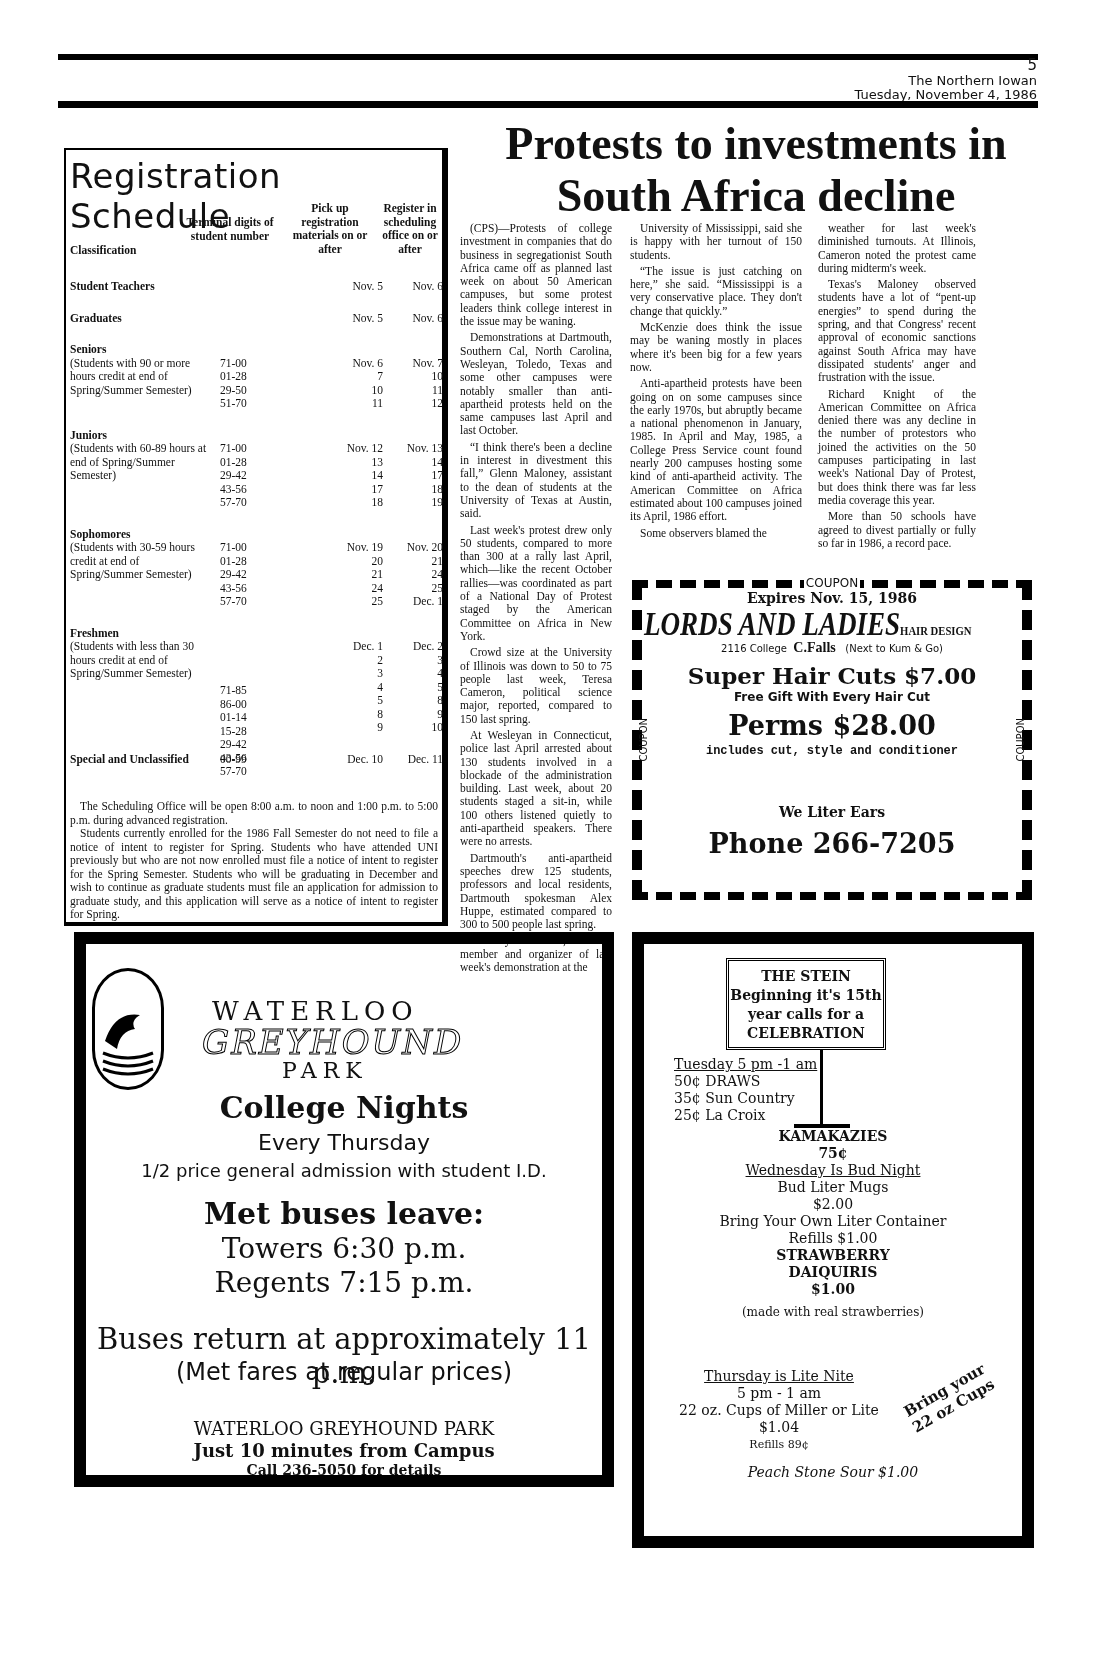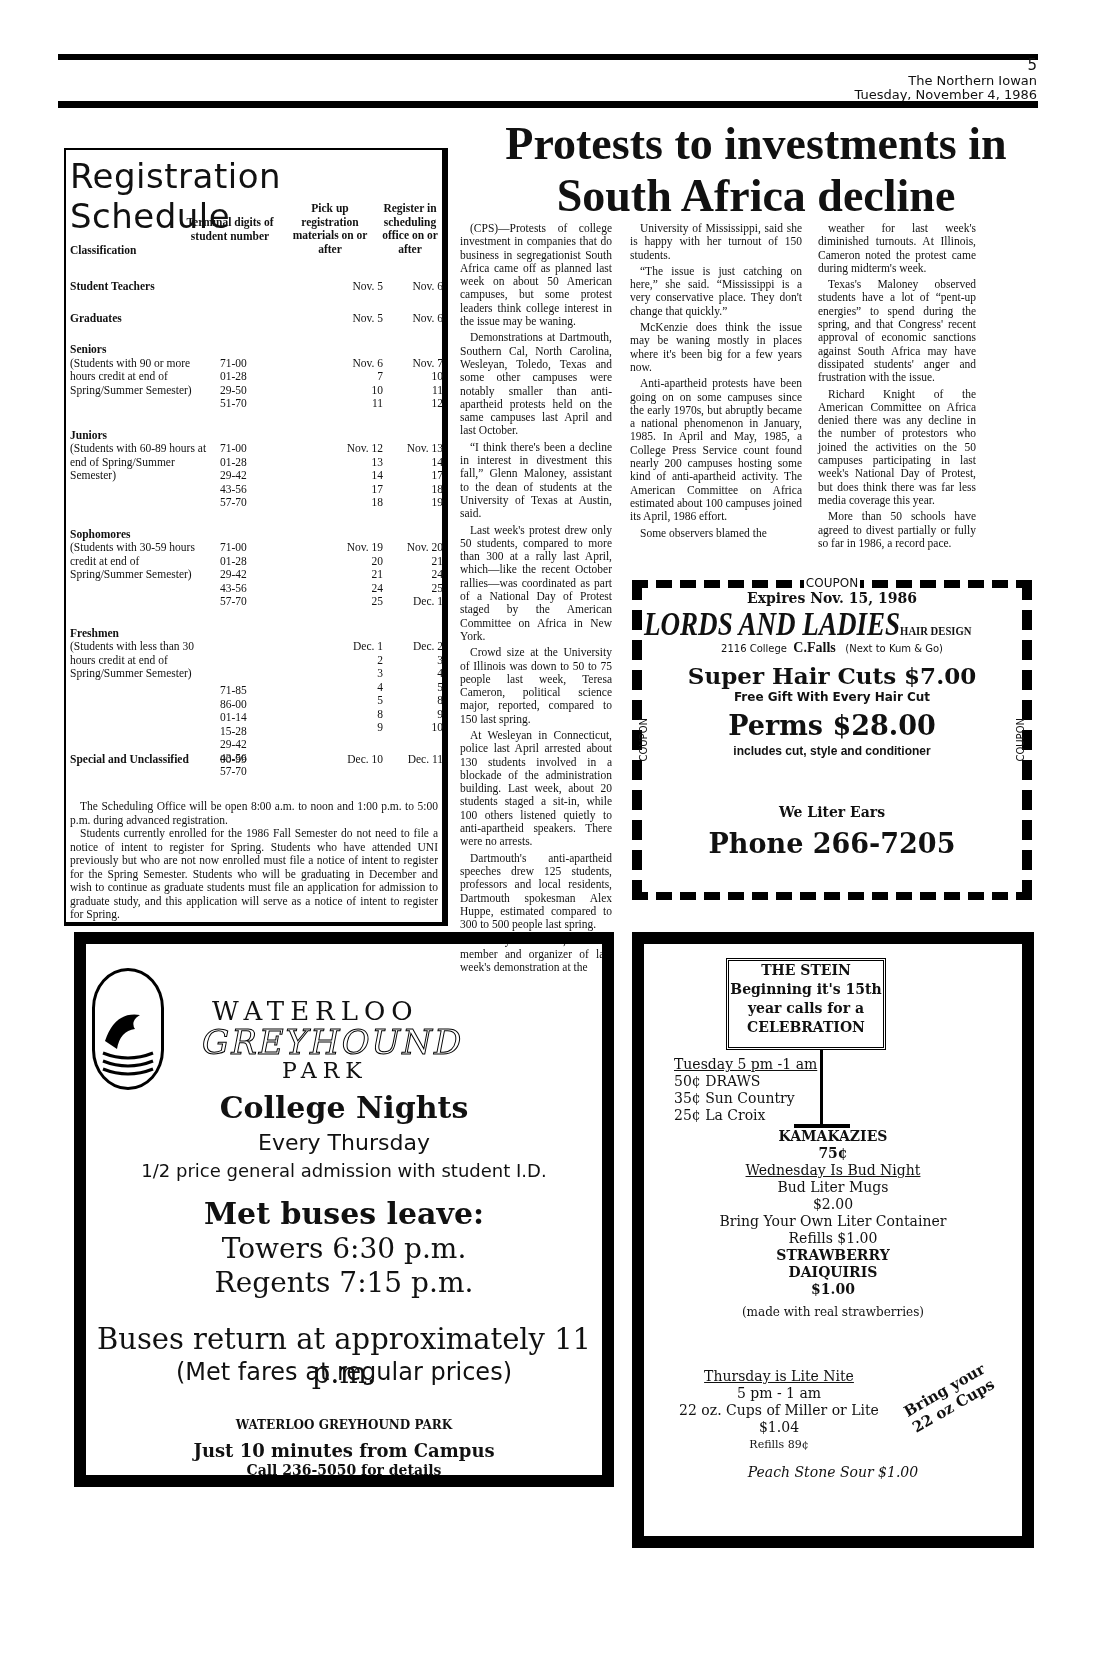--- a/index.html
+++ b/index.html
@@ -237,21 +237,21 @@
   </div>
 
 <div id="coupon" class="abs">
  <div class="ctr" style="top:-16px"><span class="couplbl">COUPON</span></div>
  <div class="ctr" style="top:2px;font-weight:bold;font-size:14px">Expires Nov. 15, 1986</div>
  <div class="abs" style="left:2px;top:18px;white-space:nowrap;font-family:'Liberation Serif',serif;font-style:italic;font-weight:bold;font-size:33px;transform:scaleX(.82);transform-origin:left"><span>LORDS AND LADIES</span><span style="font-size:13px;font-style:normal">HAIR DESIGN</span></div>
  <div class="ctr" style="top:52px;font-family:'DejaVu Sans',sans-serif;font-size:10px"><span>2116 College</span> &nbsp;<b style="font-family:'Liberation Serif',serif;font-size:14px">C.Falls</b> &nbsp;&nbsp;<span>(Next to Kum &amp; Go)</span></div>
  <div class="ctr" style="top:74px;font-weight:bold;font-size:23px">Super Hair Cuts $7.00</div>
  <div class="ctr" style="top:102px;font-size:12px;font-weight:bold;font-family:'DejaVu Sans',sans-serif">Free Gift With Every Hair Cut</div>
  <div class="ctr" style="top:122px;font-weight:bold;font-size:27px">Perms $28.00</div>
- <div class="ctr" style="top:156px;font-size:12px;font-weight:bold;font-family:Liberation Sans, sans-serif">includes cut, style and conditioner</div>
+ <div class="ctr" style="top:156px;font-size:12px;font-weight:bold;font-family:Liberation Mono, monospace">includes cut, style and conditioner</div>
  <div class="ctr" style="top:216px;font-size:14px;font-weight:bold">We Liter Ears</div>
  <div class="ctr" style="top:240px;font-weight:bold;font-size:27px">Phone 266-7205</div>
  <div class="vside" style="left:-4px">COUPON</div>
  <div class="vside" style="right:-4px">COUPON</div>
 </div>
 
 <div id="grey" class="abs">
  <div class="abs" style="left:6px;top:24px;width:72px;height:122px;border:3px solid #000;border-radius:36px/40px">
   <svg width="66" height="116" viewBox="0 0 66 116">
         <path d="M10 70 Q20 40 45 44 Q35 50 40 58 Q25 60 22 78 Z" fill="#000"></path>
@@ -262,27 +262,27 @@
  <div class="abs" style="left:116px;top:78px;font-size:34px;font-style:italic;letter-spacing:2px;color:#fff;-webkit-text-stroke:1px #000">GREYHOUND</div>
  <div class="abs" style="left:196px;top:114px;font-size:22px;letter-spacing:6px">PARK</div>
  <div class="ctr" style="top:146px;font-size:30px;font-weight:bold">College Nights</div>
  <div class="ctr" style="top:186px;font-size:22px;font-family:'DejaVu Sans',sans-serif">Every Thursday</div>
  <div class="ctr" style="top:216px;font-size:18px;font-family:'DejaVu Sans',sans-serif">1/2 price general admission with student I.D.</div>
  <div class="ctr" style="top:252px;font-size:30px;font-weight:bold">Met buses leave:</div>
  <div class="ctr" style="top:288px;font-size:28px">Towers 6:30 p.m.</div>
  <div class="ctr" style="top:322px;font-size:28px">Regents 7:15 p.m.</div>
  <div class="ctr" style="top:378px;font-size:29px;font-weight:normal">Buses return at approximately 11 p.m.</div>
  <div class="ctr" style="top:414px;font-size:24px;font-family:'DejaVu Sans',sans-serif">(Met fares at regular prices)</div>
- <div class="ctr" style="top:474px;font-size:12px;font-weight:bold">WATERLOO GREYHOUND PARK</div>
+ <div class="ctr" style="top:474px;font-size:18px;font-weight:normal">WATERLOO GREYHOUND PARK</div>
  <div class="ctr" style="top:496px;font-size:18px;font-weight:bold">Just 10 minutes from Campus</div>
  <div class="ctr" style="top:518px;font-size:14px;font-weight:bold">Call 236-5050 for details</div>
 </div>
 
 <div id="stein" class="abs">
- <div class="abs" style="left:82px;top:14px;width:160px;height:92px;border:3px double #000;text-align:center;font-weight:bold;font-size:14px;line-height:19px;">
+ <div class="abs" style="left:82px;top:14px;width:160px;height:92px;border:3px double #000;text-align:center;font-weight:bold;font-size:14px;line-height:19px;padding-top:6px">
   <div>THE STEIN</div>
       <div>Beginning it's 15th</div>
       <div>year calls for a</div>
       <div>CELEBRATION</div>
  </div>
  <div class="abs" style="left:176px;top:106px;width:3px;height:74px;background:#000"></div>
  <div class="abs" style="left:150px;top:180px;width:56px;height:4px;background:#000"></div>
  <div class="abs" style="left:30px;top:112px;font-size:14px;line-height:17px">
   <div class="u">Tuesday 5 pm -1 am</div>
       <div>50¢ DRAWS</div>

